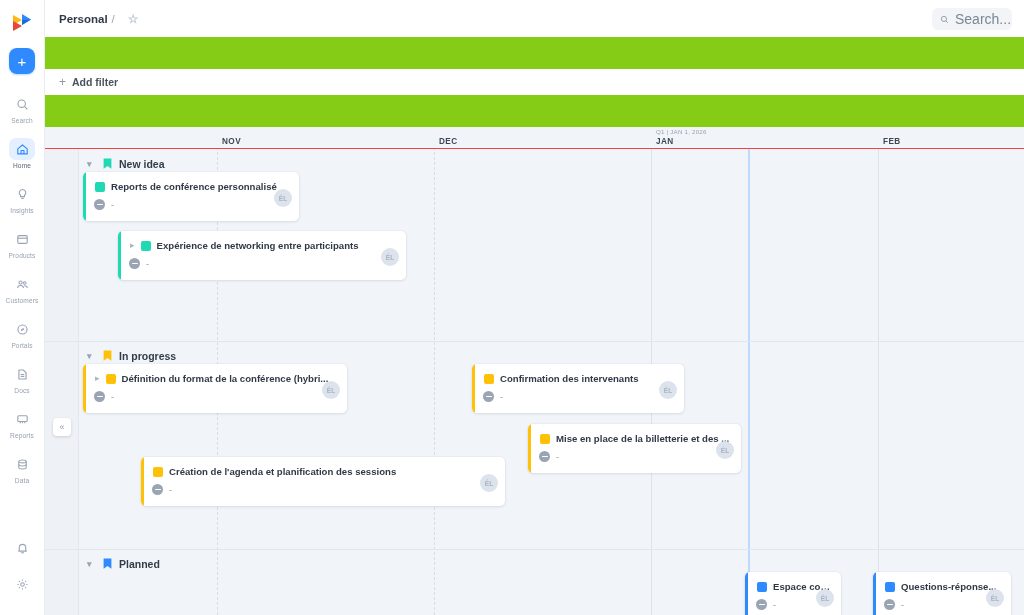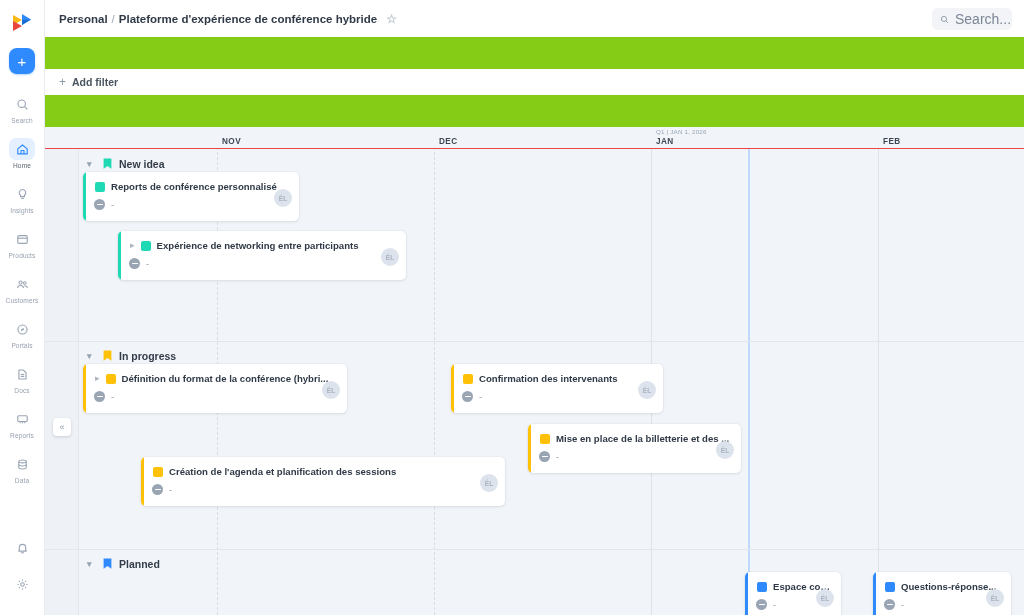--- a/index.html
+++ b/index.html
@@ -303,21 +303,20 @@
       </span>
     </div>
   </div>
 
   <div class="main">
 
     <div class="topbar">
       <div class="crumb">
         <span>Personal</span>
         <span class="sep">/</span>
-        <span>Plateforme d'expérience de conférence hybride</span>
         <span class="star">☆</span>
       </div>
       <div class="search-box">
         <span>
           <svg width="9" height="9" viewBox="0 0 16 16" fill="none" stroke="#8e99a8" stroke-width="1.6">
             <circle cx="7" cy="7" r="4.6"></circle>
               <line x1="10.4" y1="10.4" x2="14" y2="14"></line>
           </svg>
         </span>
         <span>Search...</span>
@@ -399,21 +398,21 @@
                 <span class="tchev">▸</span>
                 <span class="sq" style="background:#ffc107"></span>
                 <span class="ttl">Définition du format de la conférence (hybri...</span>
               </div>
               <div class="row2">
                 <span class="status-ic"></span>
                 <span class="dash">-</span>
                 <span class="avatar">ÉL</span>
               </div>
             </div>
-            <div class="card" style="left: 406px; width: 212px; top: 23px;">
+            <div class="card" style="left: 427px; width: 212px; top: 23px;">
               <span class="bar" style="background:#ffc107"></span>
               <div class="row1">
                 <span class="sq" style="background:#ffc107"></span>
                 <span class="ttl">Confirmation des intervenants</span>
               </div>
               <div class="row2">
                 <span class="status-ic"></span>
                 <span class="dash">-</span>
                 <span class="avatar">ÉL</span>
               </div>

